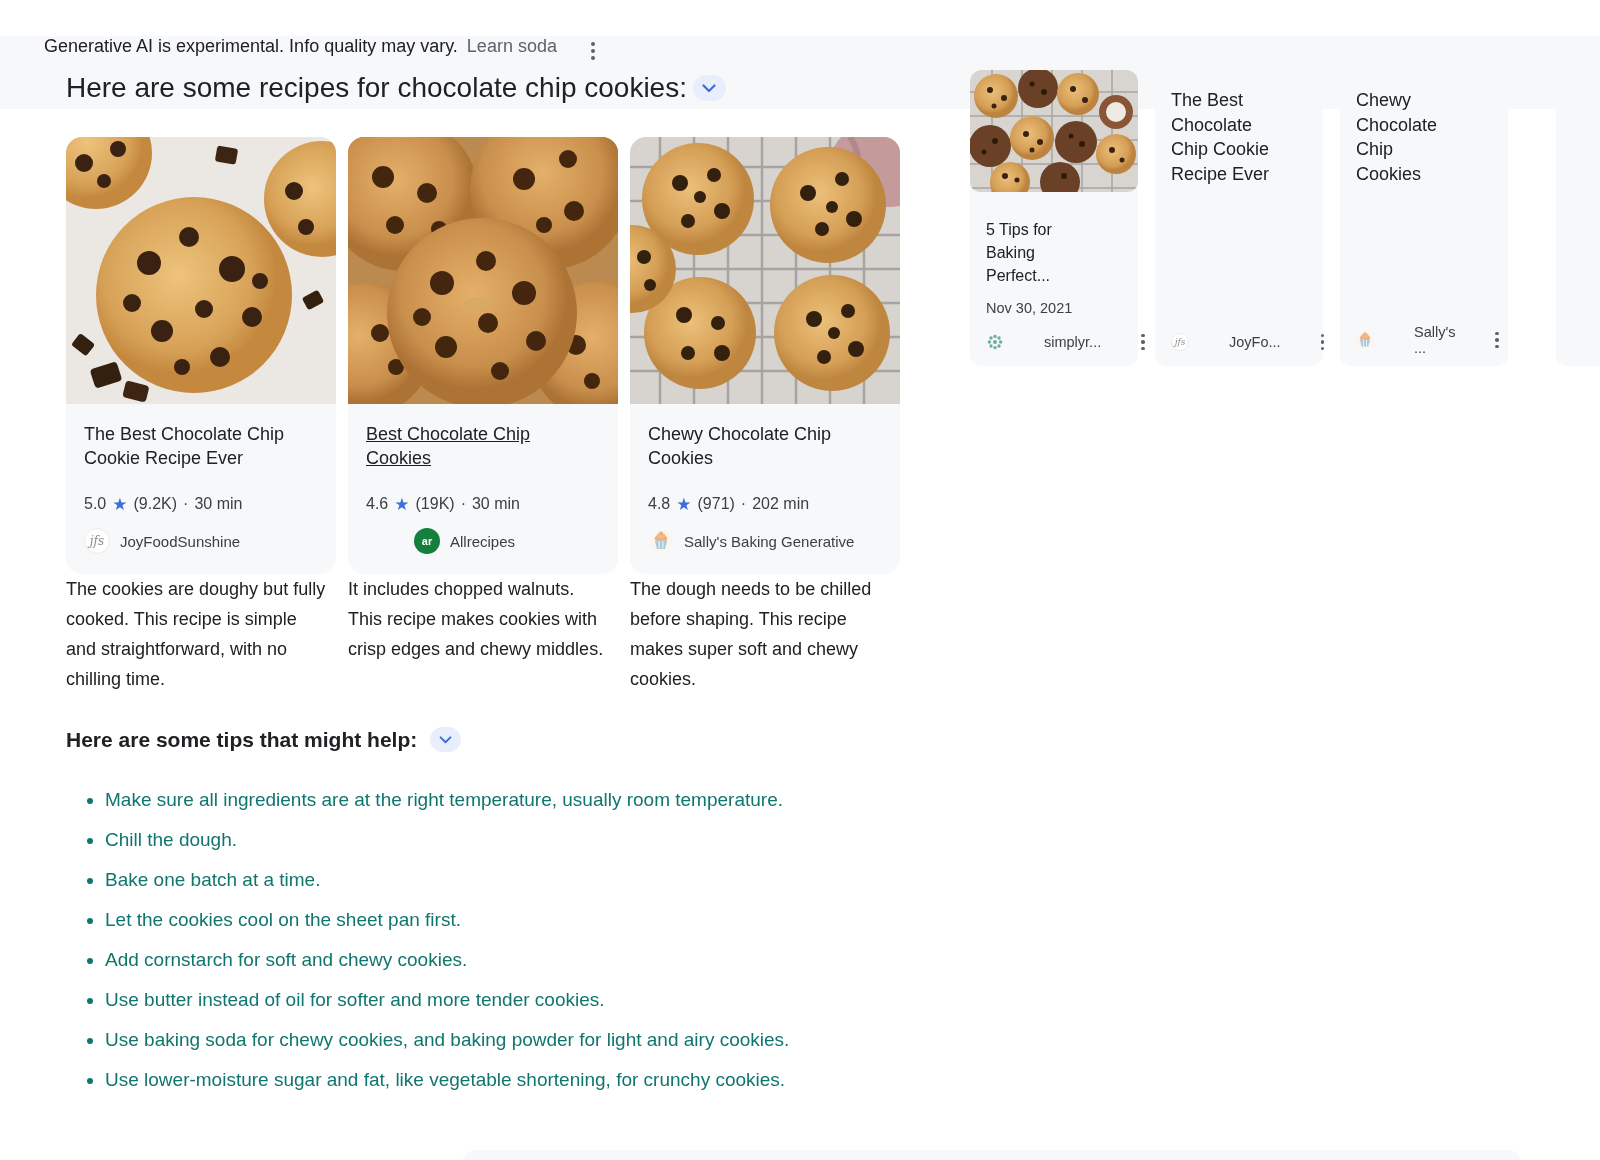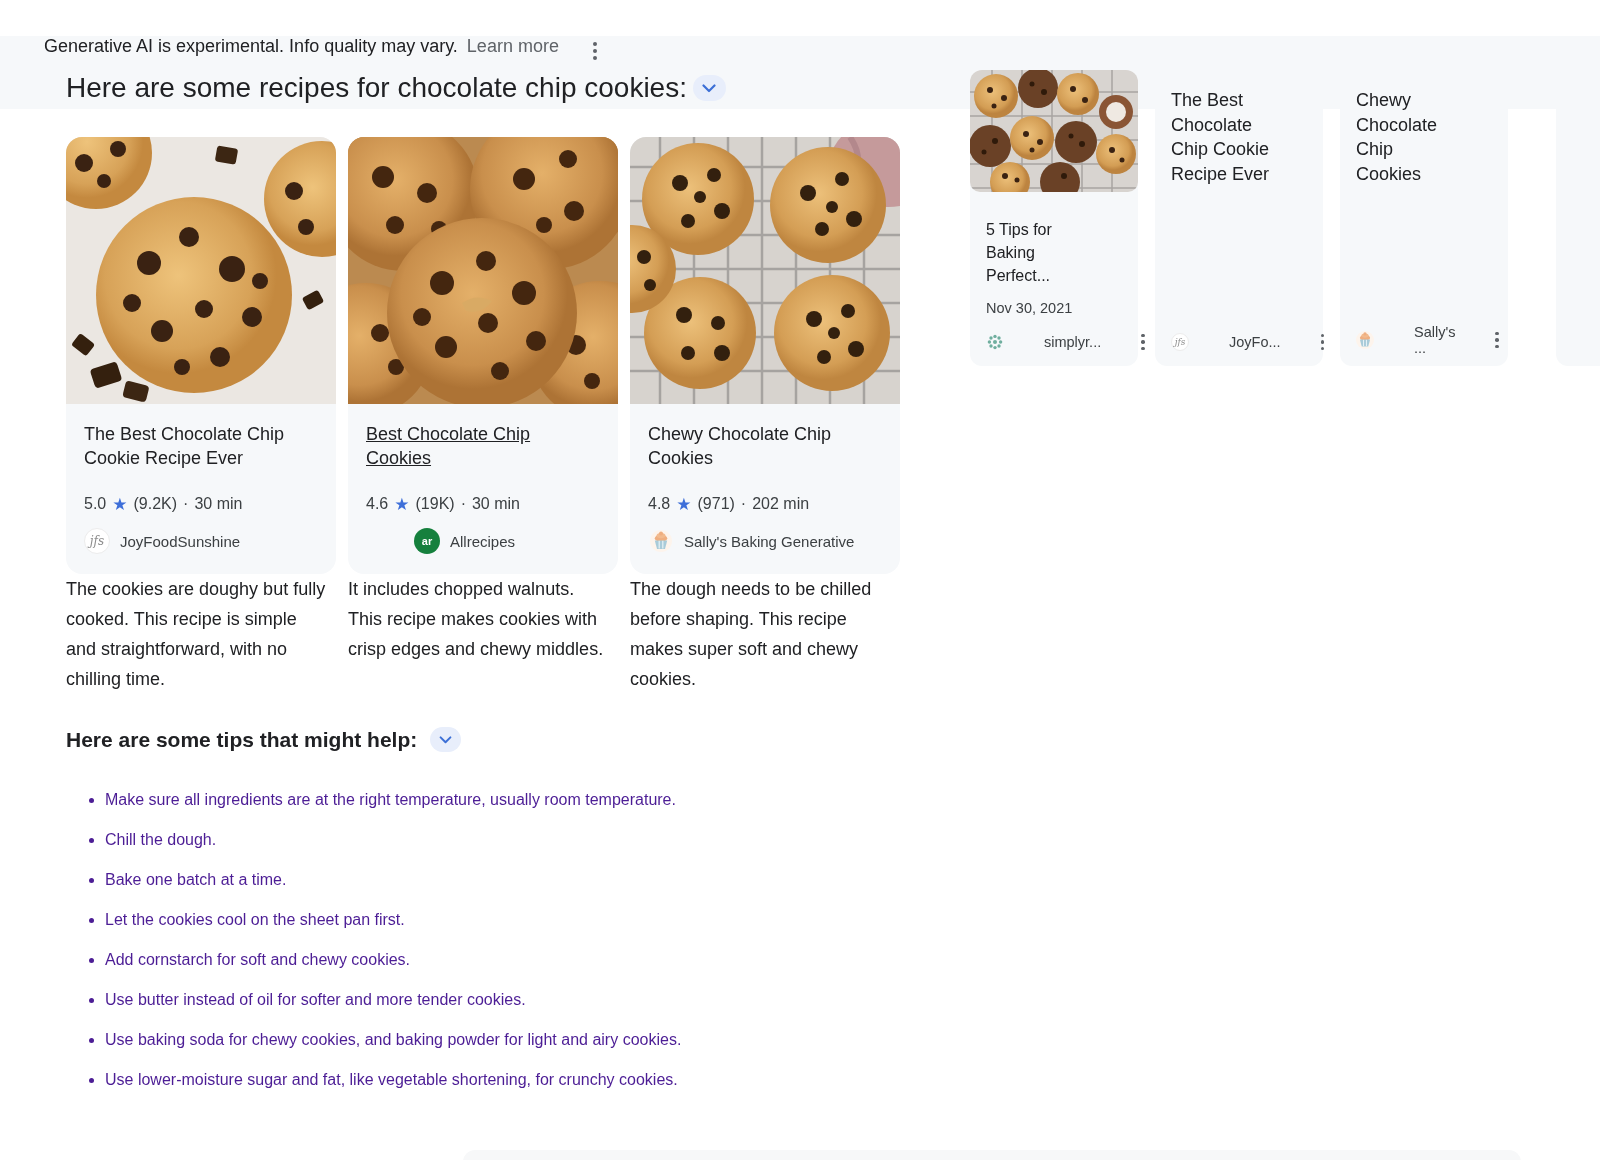--- a/index.html
+++ b/index.html
@@ -60,21 +60,21 @@
   .logo.plain { background:transparent; }
 
   
   .descriptions-row { position:absolute; left:66px; top:574px; display:flex; gap:12px; }
   .desc { width:270px; }
   .desc p { width:262px; font-size:18px; line-height:30px; color:#202124; }
 
   
   .tips-list { position:absolute; left:84px; top:788px; width:860px; }
   .tips-list ul { list-style:disc; padding-left:21px; }
-  .tips-list li { font-size:16px; line-height:24px; margin-bottom:16px; color:#4c1d95; }
+  .tips-list li { font-size:19px; line-height:24px; margin-bottom:16px; color:#0f766e; }
 
   
   .sidebar { position:absolute; left:970px; top:70px; display:flex; gap:17px; }
   .side-card {
     width:168px; height:296px; background:#f6f8fa; border-radius:12px; position:relative; cursor:pointer;
   }
   .side-card .thumb { width:168px; height:122px; border-radius:12px 12px 10px 10px; overflow:hidden; }
   .side-card .thumb svg { display:block; }
   .side-title-sm { padding:26px 16px 0; font-size:16px; line-height:23px; width:116px; }
   .side-title { padding:18px 16px 0; font-size:18px; line-height:24.5px; width:136px; }
@@ -97,21 +97,21 @@
   .bottom-bar {
     position:absolute; left:463px; top:1150px; width:1058px; height:12px;
     background:#f7f8f9; border-radius:14px 14px 0 0;
   }
 </style>
 </head>
 <body>
 
 <div class="banner">
   <span class="msg">Generative AI is experimental. Info quality may vary.</span>
-  <span class="learn-more">Learn more</span>
+  <span class="learn-more">Learn soda</span>
   <span class="kebab">
       <i></i>
       <i></i>
       <i></i>
     </span>
 </div>
 
 <div class="recipes-heading">
   <span>Here are some recipes for chocolate chip cookies:</span>
   <span class="pill">

